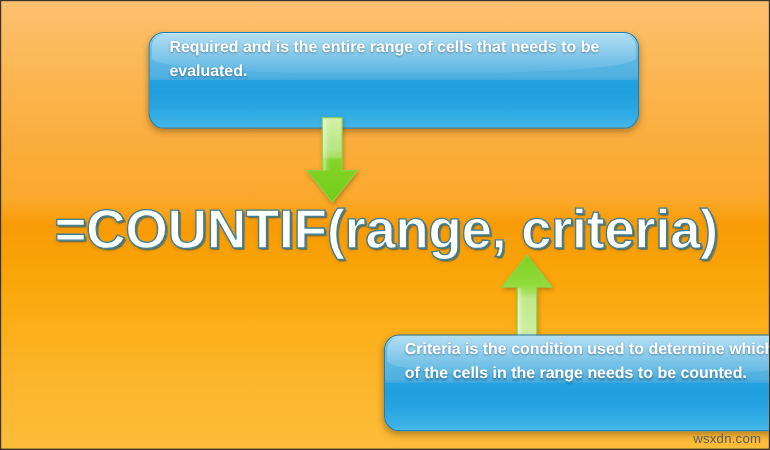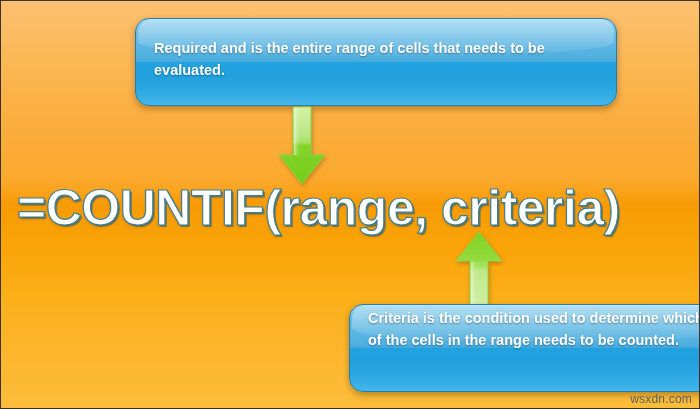--- a/index.html
+++ b/index.html
@@ -71,24 +71,24 @@
     pointer-events: none;
   }
   .callout .txt {
     position: relative;
     z-index: 2;
     display: block;
   }
 
   #callout-top {
     left: 134px;
-    top: 17px;
-    width: 482px;
+    top: 28px;
+    width: 446px;
     height: 88px;
-    padding-top: 18px;
+    padding-top: 2px;
   }
 
   #callout-bottom {
     left: 300px;
     top: 303px;
     width: 386px;
     height: 88px;
     padding-top: 2px;
     margin-left: 48px;
   }
@@ -110,20 +110,21 @@
     font-size: 50px;
     font-weight: bold;
     letter-spacing: -0.5px;
     color: #ffffff;
     white-space: nowrap;
     -webkit-text-stroke: 1.2px #3f7f93;
     text-shadow:
        2px 2px 0 rgba(45,100,120,0.55),
        1px 1px 0 rgba(45,100,120,0.55),
        0 2px 3px rgba(80,50,0,0.25);
+    text-align: center;
   }
 
   
   #watermark {
     position: absolute;
     right: 7px;
     bottom: 2px;
     font-size: 12px;
     color: #5e5e5e;
     letter-spacing: 0.2px;

